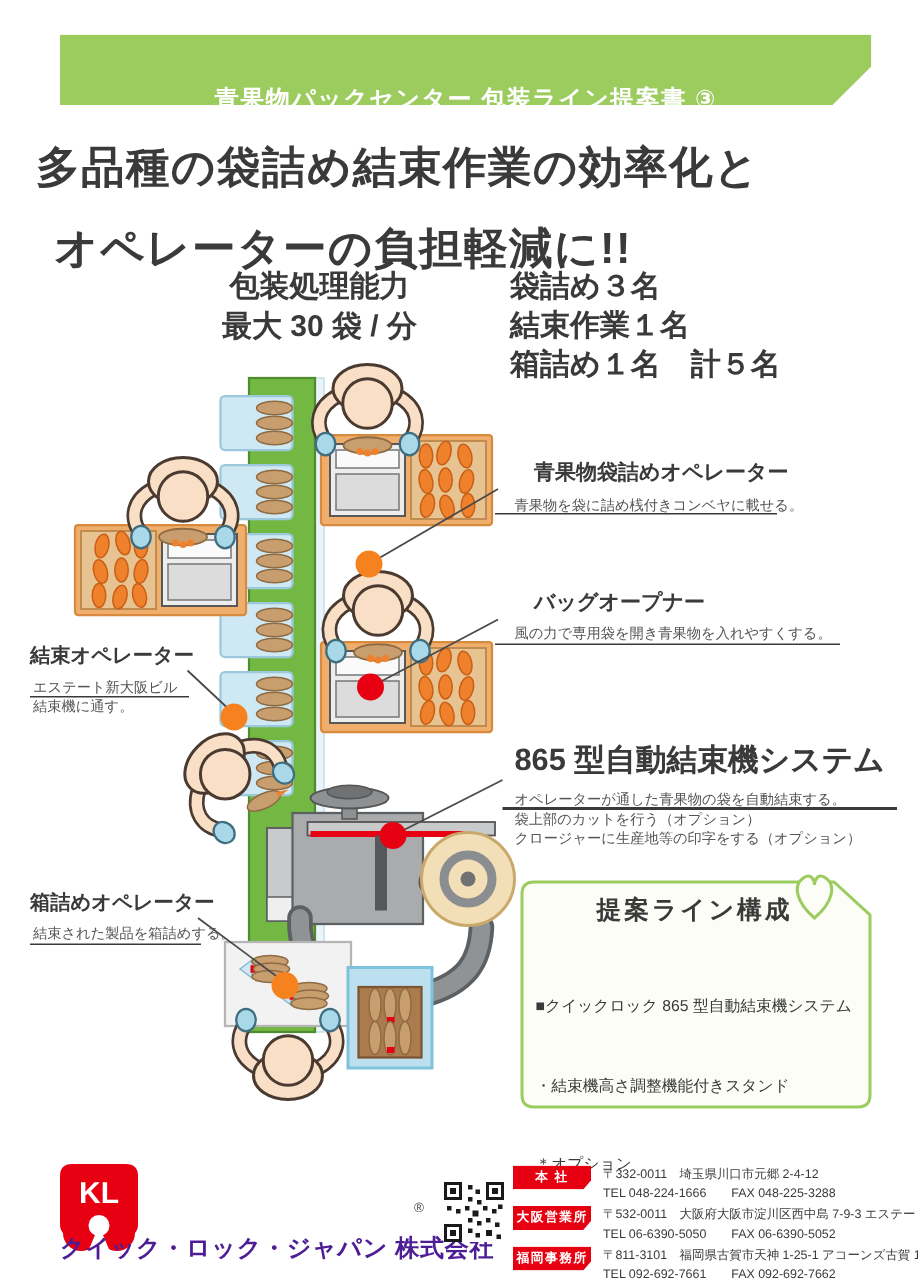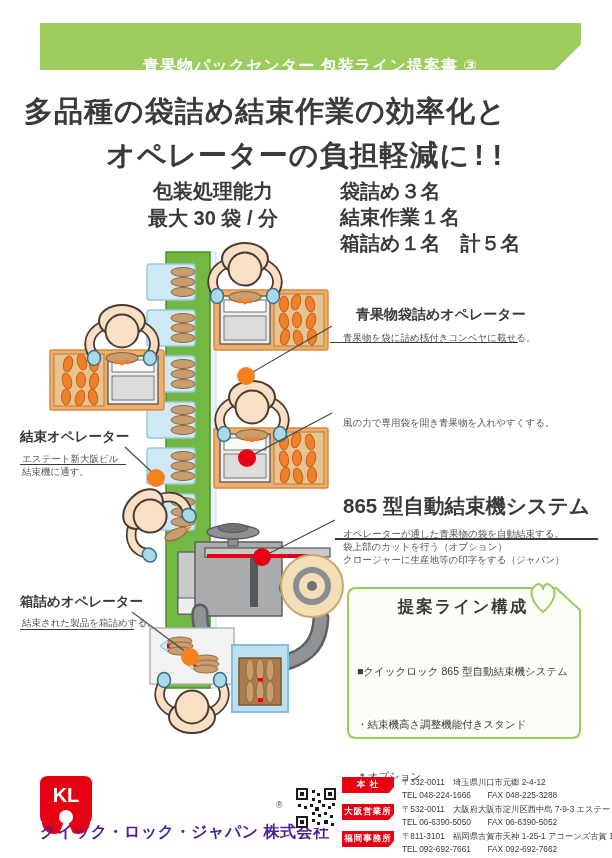--- a/index.html
+++ b/index.html
@@ -9,21 +9,21 @@
 
   
   #banner{left:40px;top:23px;width:541px;height:47px;background:#9ccb5e;
           clip-path:polygon(0 0,100% 0,100% 45%,calc(100% - 26px) 100%,0 100%);
           display:flex;align-items:center;justify-content:center;}
   #banner .t{color:#ffffff;font-size:16px;font-weight:bold;letter-spacing:1px;margin-top:40px;}
 
   
   .headline{font-size:29px;font-weight:800;color:#3a3a3a;letter-spacing:1px;white-space:nowrap;}
   #hl1{left:24px;top:92px;}
-  #hl2{left:36px;top:136px;width:541px;text-align:center;font-family:Liberation Mono, monospace;}
+  #hl2{left:36px;top:146px;width:541px;text-align:left;}
 
   
   #capacity{left:138px;top:178px;width:150px;text-align:center;font-size:20px;font-weight:bold;line-height:27px;}
   #staffing{left:340px;top:178px;font-size:20px;font-weight:bold;line-height:26px;}
 
   
   .lbl-title{font-weight:bold;color:#3a3a3a;border-bottom:1.8px solid #3a3a3a;padding-bottom:18px;white-space:nowrap;}
   .lbl-desc{font-size:9.5px;color:#555;line-height:13px;white-space:nowrap;}
   #lbl-bagging{left:330px;top:306px;width:188px;font-size:14px;padding-left:26px;box-sizing:border-box;}
   #lbl-bagging-desc{left:343px;top:331px;}
@@ -218,36 +218,37 @@
     <circle cx="246" cy="376" r="9" fill="#f5821f"></circle>
     <circle cx="247" cy="458" r="9" fill="#e60012"></circle>
     <circle cx="156" cy="478" r="9" fill="#f5821f"></circle>
     <circle cx="262" cy="557" r="9" fill="#e60012"></circle>
     <circle cx="190" cy="657" r="9" fill="#f5821f"></circle>
   </svg>
 
   <div id="lbl-bagging" class="abs lbl-title">青果物袋詰めオペレーター</div>
   <div id="lbl-bagging-desc" class="abs lbl-desc">青果物を袋に詰め桟付きコンベヤに載せる。</div>
 
+  <div id="lbl-opener" class="abs lbl-title">バッグオープナー</div>
   <div id="lbl-opener-desc" class="abs lbl-desc">風の力で専用袋を開き青果物を入れやすくする。</div>
 
   <div id="lbl-binding" class="abs lbl-title">結束オペレーター</div>
   <div id="lbl-binding-desc" class="abs lbl-desc">
     <div>エステート新大阪ビル</div>
     <div>結束機に通す。</div>
   </div>
 
   <div id="lbl-boxing" class="abs lbl-title">箱詰めオペレーター</div>
   <div id="lbl-boxing-desc" class="abs lbl-desc">結束された製品を箱詰めする。</div>
 
   <div id="lbl-system" class="abs lbl-title">865 型自動結束機システム</div>
   <div id="lbl-system-desc" class="abs lbl-desc">
     <div>オペレーターが通した青果物の袋を自動結束する。</div>
     <div>袋上部のカットを行う（オプション）</div>
-    <div>クロージャーに生産地等の印字をする（ジャパン）</div>
+    <div>クロージャーに生産地等の印字をする（オプション）</div>
   </div>
 
   <svg class="abs" style="left:342px;top:580px;" width="246" height="166" viewBox="0 0 246 166">
     <path d="M14,8 H214 L238,30 V150 Q238,158 230,158 H14 Q6,158 6,150 V16 Q6,8 14,8 Z" fill="#fbfdf6" stroke="#9ccb5e" stroke-width="2"></path>
     <path d="M201,32 C189,22 186,10 194,5 C199,2 201,7 201,10 C201,7 203,2 208,5 C216,10 213,22 201,32 Z" fill="#fbfdf6" stroke="#9ccb5e" stroke-width="2"></path>
   </svg>
   <div id="proposal-title" class="abs">提案ライン構成</div>
   <div id="proposal-items" class="abs">
     <div>■クイックロック 865 型自動結束機システム</div>
     <div>・結束機高さ調整機能付きスタンド</div>

